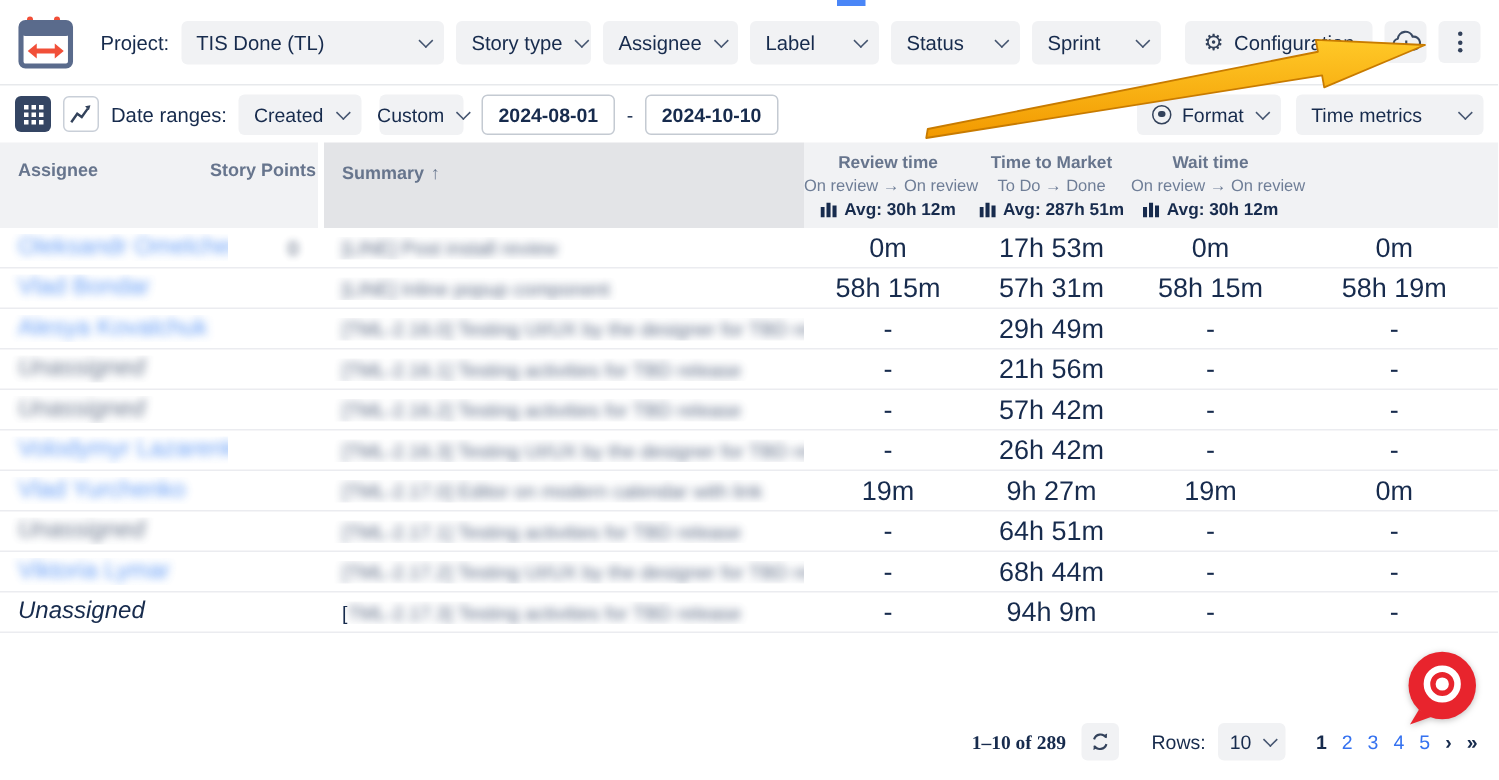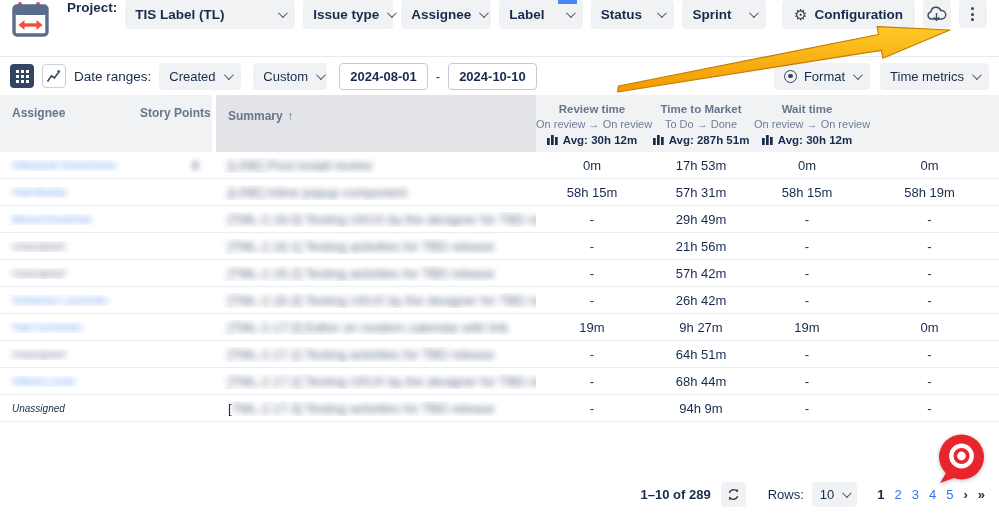--- a/index.html
+++ b/index.html
@@ -1,20 +1,20 @@
 <!DOCTYPE html>
 <html><head>
 <meta charset="utf-8">
 <style>
   * { margin:0; padding:0; box-sizing:border-box; }
   body { background:#fff; font-family:"Liberation Sans","DejaVu Sans",sans-serif; color:#172B4D; }
   .app { position:relative; width:999px; height:520px; background:#fff; overflow:hidden; }
 
   
-  .toolbar1 { display:flex; align-items:flex-start; height:57px; padding:0 12px; gap:8px; border-bottom:1px solid #E7E9EC;font-weight:bold; }
+  .toolbar1 { display:flex; align-items:center; height:57px; padding:0 12px; gap:8px; border-bottom:1px solid #E7E9EC; }
   .logo { width:37px; height:38px; flex:none; margin-right:10px; }
   .lbl { font-size:13.5px; color:#172B4D; white-space:nowrap; }
   .dd { display:inline-flex; align-items:center; height:29px; background:#F1F2F4; border-radius:4px;
         padding:0 10px; font-size:13.5px; color:#172B4D; white-space:nowrap; cursor:pointer; }
   .dd .chev { margin-left:8px; }
   .dd-project { width:185px; justify-content:space-between; }
   .dd-filter  { width:90px;  justify-content:space-between; }
   .chev { width:7px; height:7px; border-right:1.6px solid #44546F; border-bottom:1.6px solid #44546F;
           transform:rotate(45deg) translateY(-2px); flex:none; }
   .spacer { flex:1; }
@@ -56,37 +56,37 @@
   .th-metrics { flex:1; background:#F1F2F4; display:flex; padding-top:8px; }
   .mcol1 { width:112px; } .mcol2 { width:106px; } .mcol3 { width:106px; } .mcol4 { flex:1; }
   .mh { text-align:center; cursor:pointer; }
   .mh .mname { font-size:11.5px; font-weight:bold; color:#67758D; }
   .mh .mtrans { font-size:11px; color:#6F7E97; margin-top:3px; white-space:nowrap; }
   .mh .mavg { font-size:11.5px; font-weight:bold; color:#172B4D; margin-top:4px;
               display:flex; align-items:center; justify-content:center; gap:5px; }
 
   
   .tr { display:flex; align-items:center; height:27px; border-bottom:1px solid #EBECF0; }
-  .td-assignee { width:152px; padding-left:12px; flex:none; overflow:hidden; white-space:nowrap; font-size:10px; }
+  .td-assignee { width:152px; padding-left:12px; flex:none; overflow:hidden; white-space:nowrap; font-size:16px; }
   .td-sp { width:60px; text-align:right; padding-right:13px; flex:none; font-size:13px; }
   .td-gap { width:4px; flex:none; }
   .td-summary { width:320px; padding-left:12px; flex:none; overflow:hidden; white-space:nowrap; font-size:13px; }
   .td-metrics { flex:1; display:flex; }
-  .vc { text-align:center; font-size:13px; color:#172B4D; white-space:nowrap; }
+  .vc { text-align:center; font-size:18px; color:#172B4D; white-space:nowrap; }
   .name-link { color:#4C8DF5; cursor:pointer; }
   .unassigned { color:#505F79; font-style:italic; }
   .unassigned-sharp { color:#172B4D; font-style:italic; }
   .blur { filter:blur(3px); opacity:.85; }
   .blur-soft { filter:blur(2.6px); opacity:.8; }
   .sum-text { color:#3E4F6E; }
   .bracket { color:#172B4D; }
 
   
   .tfoot { display:flex; align-items:center; justify-content:flex-end; padding:60px 14px 0 0; gap:8px; }
-  .range { font-size:13px; font-weight:bold; margin-right:2px; }
+  .range { font-size:13px; font-weight:bold; margin-right:2px;font-family:Liberation Serif, serif; }
   .refbtn { width:25px; height:25px; background:#F1F2F4; border-radius:4px; display:inline-flex;
             align-items:center; justify-content:center; cursor:pointer; }
   .rows-label { font-size:13px; margin-left:14px; }
   .dd-rows { height:25px; font-size:13px; padding:0 8px; }
   .pager { display:flex; align-items:center; gap:10px; margin-left:12px; font-size:13px; }
   .pg { color:#3572F0; cursor:pointer; }
   .pg.current { color:#172B4D; font-weight:bold; }
   .pg-arrow { color:#172B4D; font-weight:bold; cursor:pointer; font-size:13px; }
 
   
@@ -106,25 +106,25 @@
       <rect x="6" y="2" width="4" height="8" rx="2" fill="#F14F38"></rect>
       <rect x="24" y="2" width="4" height="8" rx="2" fill="#F14F38"></rect>
       <rect x="2" y="6" width="33" height="29" rx="3" fill="none" stroke="#5A6B8C" stroke-width="3.4"></rect>
       <rect x="2" y="6" width="33" height="9" rx="3" fill="#5A6B8C"></rect>
       <path d="M10.5 25h16" stroke="#F14F38" stroke-width="3.4"></path>
       <path d="M12.5 20l-6 5 6 5z" fill="#F14F38"></path>
       <path d="M24.5 20l6 5-6 5z" fill="#F14F38"></path>
     </svg>
     <span class="lbl">Project:</span>
     <div class="dd dd-project">
-      <span>TIS Label (TL)</span>
+      <span>TIS Done (TL)</span>
       <span class="chev"></span>
     </div>
     <div class="dd dd-filter">
-      <span>Issue type</span>
+      <span>Story type</span>
       <span class="chev"></span>
     </div>
     <div class="dd dd-filter">
       <span>Assignee</span>
       <span class="chev"></span>
     </div>
     <div class="dd dd-filter">
       <span>Label</span>
       <span class="chev"></span>
     </div>
@@ -175,36 +175,36 @@
       <svg width="16" height="14" viewBox="0 0 16 14">
         <path d="M1.5 12.5L5.5 6.8 8.5 9 12.5 3.4" fill="none" stroke="#33425B" stroke-width="1.6"></path>
         <path d="M14.3 1.2l-3.6.6 2.6 2.7z" fill="#33425B"></path>
       </svg>
     </div>
     <span class="lbl">Date ranges:</span>
     <div class="dd dd-sm" style="width:82px;justify-content:space-between;">
       <span>Created</span>
       <span class="chev"></span>
     </div>
-    <div class="dd dd-sm" style="width:74px;justify-content:flex-start;margin-left:4px;">
+    <div class="dd dd-sm" style="width:56px;justify-content:center;margin-left:4px;">
       <span>Custom</span>
       <span class="chev"></span>
     </div>
     <div class="datefld" style="margin-left:4px;">2024-08-01</div>
     <span class="dash">-</span>
     <div class="datefld">2024-10-10</div>
     <div class="spacer"></div>
     <div class="dd dd-sm">
       <span class="target">
           <i></i>
         </span>
       <span>Format</span>
       <span class="chev"></span>
     </div>
-    <div class="dd dd-sm" style="margin-left:2px;">
+    <div class="dd dd-sm" style="margin-left:2px;gap:16px;">
       <span>Time metrics</span>
       <span class="chev"></span>
     </div>
   </div>
 
   <div class="thead">
     <div class="th-left">
       <div class="hcell th-assignee">Assignee</div>
       <div class="hcell th-sp">Story Points</div>
     </div>

